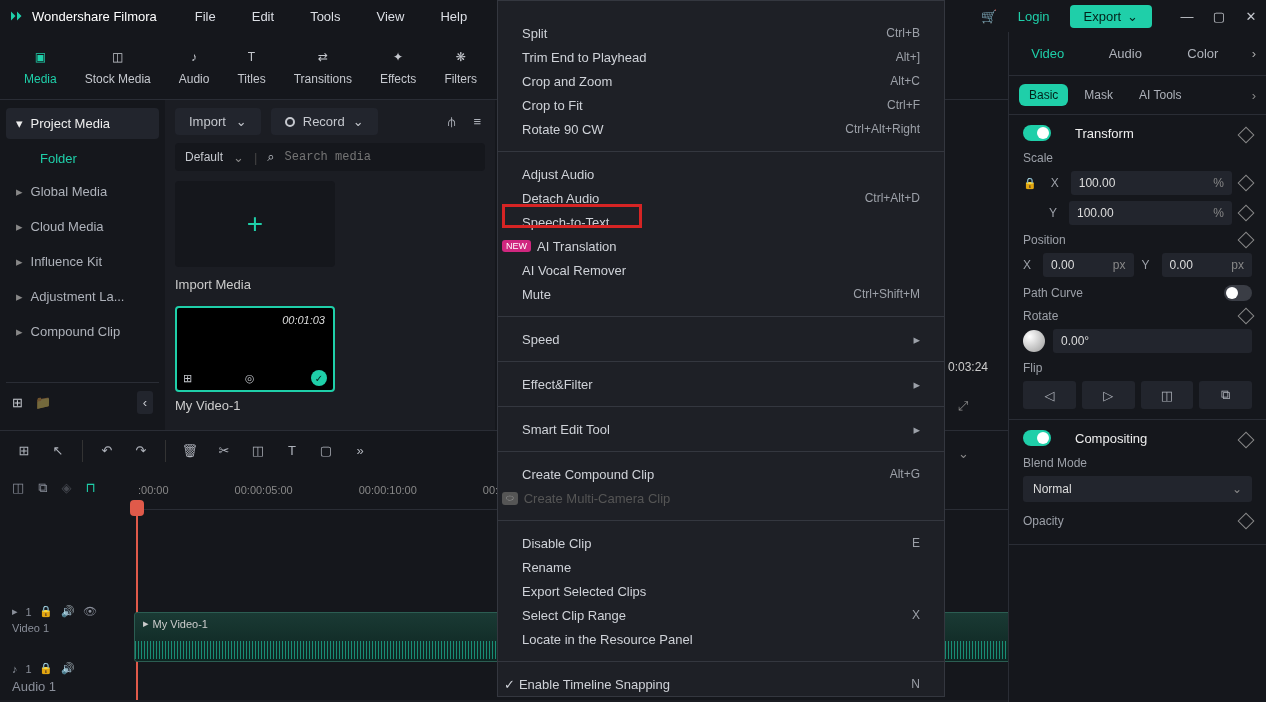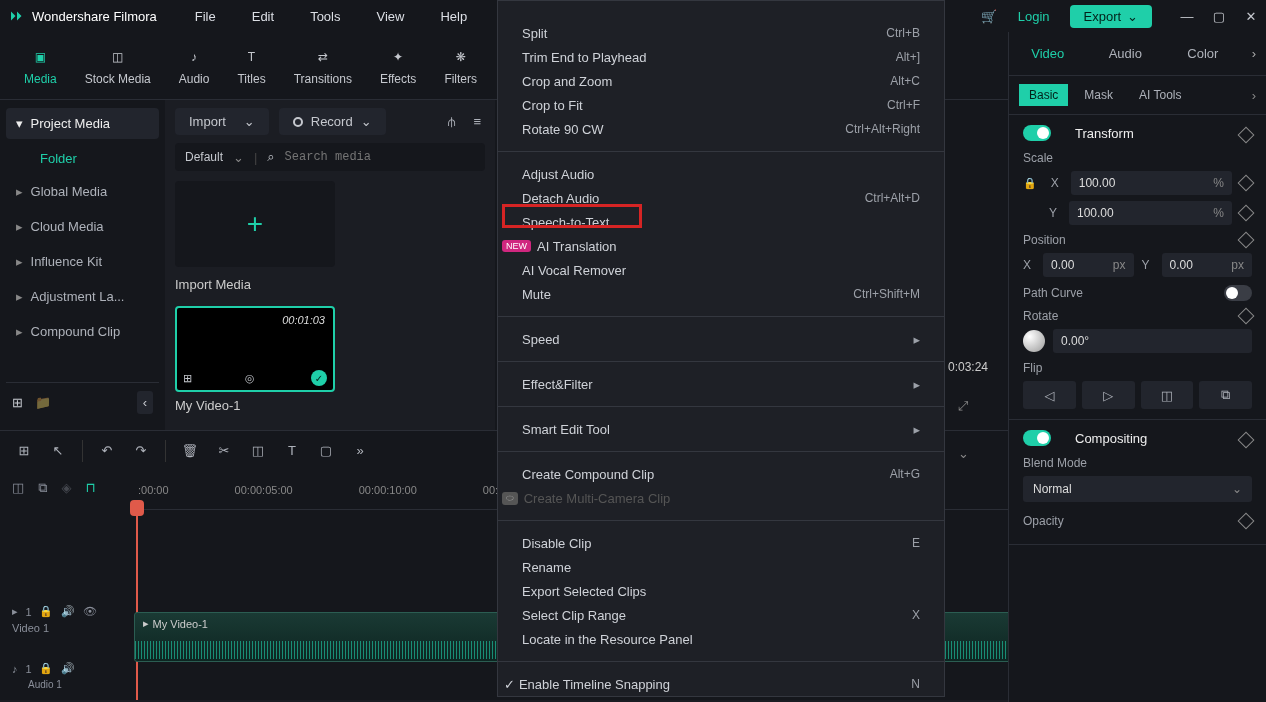--- a/index.html
+++ b/index.html
@@ -21,21 +21,21 @@
 .main { display: flex; height: 330px; }
 .sidebar { width: 165px; background: #15171c; padding: 8px 6px; display: flex; flex-direction: column; }
 .sb-header { display: flex; align-items: center; padding: 8px 10px; background: #22252d; border-radius: 4px; font-size: 13px; color: #eee; }
 .sb-folder { color: #1fcfa9; padding: 12px 10px 8px 34px; font-size: 13px; font-weight: 500; }
 .sb-item { display: flex; align-items: center; padding: 10px 10px; font-size: 13px; color: #aeb2ba; cursor: pointer; }
 .sb-item .chev { margin-right: 8px; color: #888; }
 .sb-bottom { margin-top: auto; display: flex; align-items: center; gap: 12px; padding: 8px 6px; border-top: 1px solid #2a2d35; }
 .sb-collapse { margin-left: auto; background: #22252d; padding: 4px 6px; border-radius: 3px; cursor: pointer; }
 .content { width: 330px; background: #1b1d23; padding: 8px 10px; }
 .content-top { display: flex; align-items: center; gap: 10px; margin-bottom: 8px; }
-.import-btn { background: #22252d; padding: 6px 14px; border-radius: 4px; display: flex; align-items: center; gap: 18px; cursor: pointer; }
+.import-btn { background: #22252d; padding: 6px 14px; border-radius: 4px; display: flex; align-items: center; gap: 10px; cursor: pointer; }
 .record-btn { display: flex; align-items: center; gap: 8px; background: #22252d; padding: 6px 14px; border-radius: 4px; cursor: pointer; }
 .rec-dot { width: 10px; height: 10px; border-radius: 50%; border: 2px solid #c5c8ce; }
 .content-top .spacer { flex: 1; }
 .filter-icn { cursor: pointer; color: #aeb2ba; padding: 4px; }
 .search-row { display: flex; align-items: center; gap: 10px; background: #15171c; padding: 6px 10px; border-radius: 4px; margin-bottom: 10px; }
 .search-row input { background: transparent; border: none; outline: none; color: #aaa; font-size: 12px; flex: 1; font-family: Liberation Mono, monospace; }
 .add-tile { width: 160px; height: 86px; background: #15171c; border-radius: 4px; display: flex; align-items: center; justify-content: center; cursor: pointer; }
 .plus { color: #1fcfa9; font-size: 28px; font-weight: 200; }
 .import-label { margin-top: 10px; font-size: 13px; color: #ccc; }
 .clip-tile { margin-top: 14px; width: 160px; height: 86px; background: #000; border-radius: 4px; border: 2px solid #1fcfa9; position: relative; cursor: pointer; }
@@ -67,21 +67,21 @@
 .ctx-item .badge { background: #d0277f; color: #fff; font-size: 9px; padding: 1px 4px; border-radius: 3px; margin-left: -20px; margin-right: 6px; }
 .ctx-item .chk { margin-left: -18px; margin-right: 4px; color: #cfd2d8; }
 .ctx-sep { height: 1px; background: #34373f; margin: 10px 0; }
 .highlight-box { position: absolute; border: 3px solid #d62424; left: 502px; top: 204px; width: 140px; height: 24px; z-index: 60; pointer-events: none; }
 .rpanel { position: absolute; right: 0; top: 32px; width: 258px; bottom: 0; background: #15171c; border-left: 1px solid #2a2d35; }
 .rtabs { display: flex; align-items: center; height: 44px; border-bottom: 1px solid #2a2d35; }
 .rtab { flex: 1; text-align: center; font-size: 13px; color: #aeb2ba; padding: 12px 0; cursor: pointer; }
 .rtab.active { color: #1fcfa9; }
 .rtab-arrow { padding: 0 10px; color: #aaa; }
 .rsubtabs { display: flex; align-items: center; gap: 6px; padding: 8px 10px; border-bottom: 1px solid #2a2d35; }
-.rsubtab { font-size: 12px; color: #aeb2ba; padding: 4px 10px; cursor: pointer; border-radius: 0; }
+.rsubtab { font-size: 12px; color: #aeb2ba; padding: 4px 10px; cursor: pointer; border-radius: 6px; }
 .rsubtab.active { background: #1fcfa9; color: #02221a; }
 .rsec { padding: 10px 14px; border-bottom: 1px solid #2a2d35; }
 .rsec-head { display: flex; align-items: flex-end; gap: 24px; font-size: 13px; color: #eee; margin-bottom: 10px; }
 .toggle { width: 28px; height: 16px; background: #1fcfa9; border-radius: 8px; position: relative; }
 .toggle::after { content: ''; position: absolute; top: 2px; right: 2px; width: 12px; height: 12px; background: #fff; border-radius: 50%; }
 .toggle.off { background: #3a3d45; }
 .toggle.off::after { right: auto; left: 2px; }
 .diamond { margin-left: auto; width: 12px; height: 12px; border: 1px solid #888; transform: rotate(45deg); cursor: pointer; }
 .rlabel { font-size: 12px; color: #9ca0a8; margin: 8px 0 6px; }
 .rrow { display: flex; align-items: center; gap: 8px; margin-bottom: 6px; }
@@ -271,21 +271,21 @@
       <span>🔊</span>
       <span>👁</span>
     </div>
     <div style="padding-left:12px;font-size:11px;color:#8a8f9a">Video 1</div>
     <div class="track-lbl" style="margin-top:14px">
       <span>♪</span>
         <span>1</span>
       <span>🔒</span>
       <span>🔊</span>
     </div>
-    <div style="padding-left:28px;font-size:10px;color:#8a8f9a">Audio 1</div>
+    <div style="padding-left:12px;font-size:13px;color:#8a8f9a">Audio 1</div>
   </div>
   <div class="tl-body">
     <div class="ruler">
       <span>:00:00</span>
       <span>00:00:05:00</span>
       <span>00:00:10:00</span>
       <span>00:00:15:00</span>
       <span style="margin-left:auto;margin-right:10px">00</span>
     </div>
     <div class="playhead"></div>

